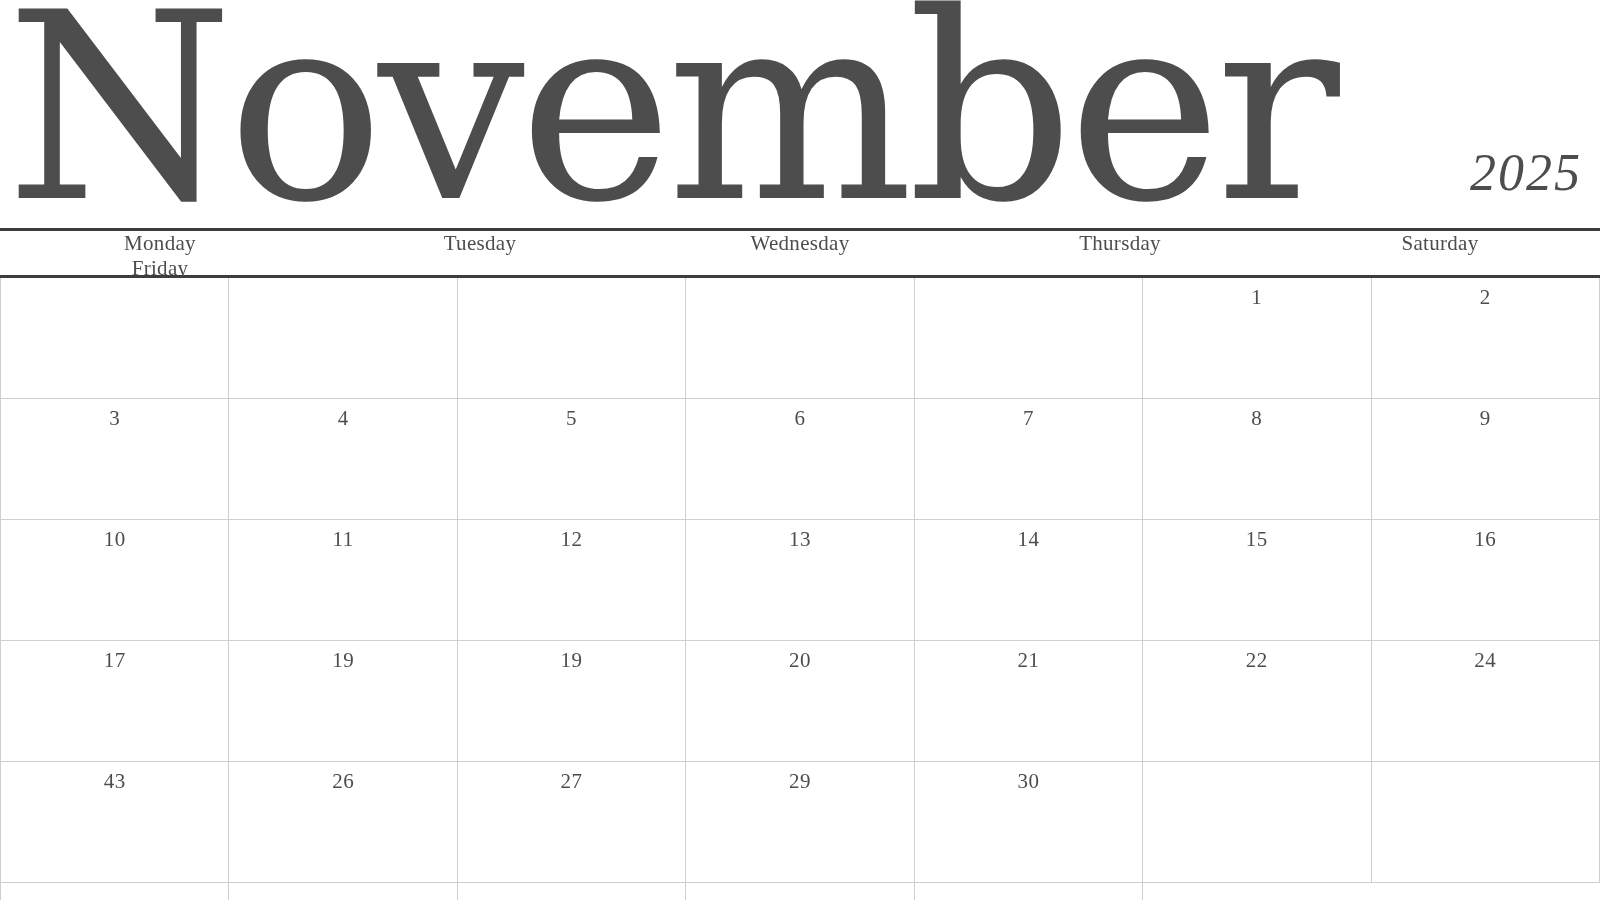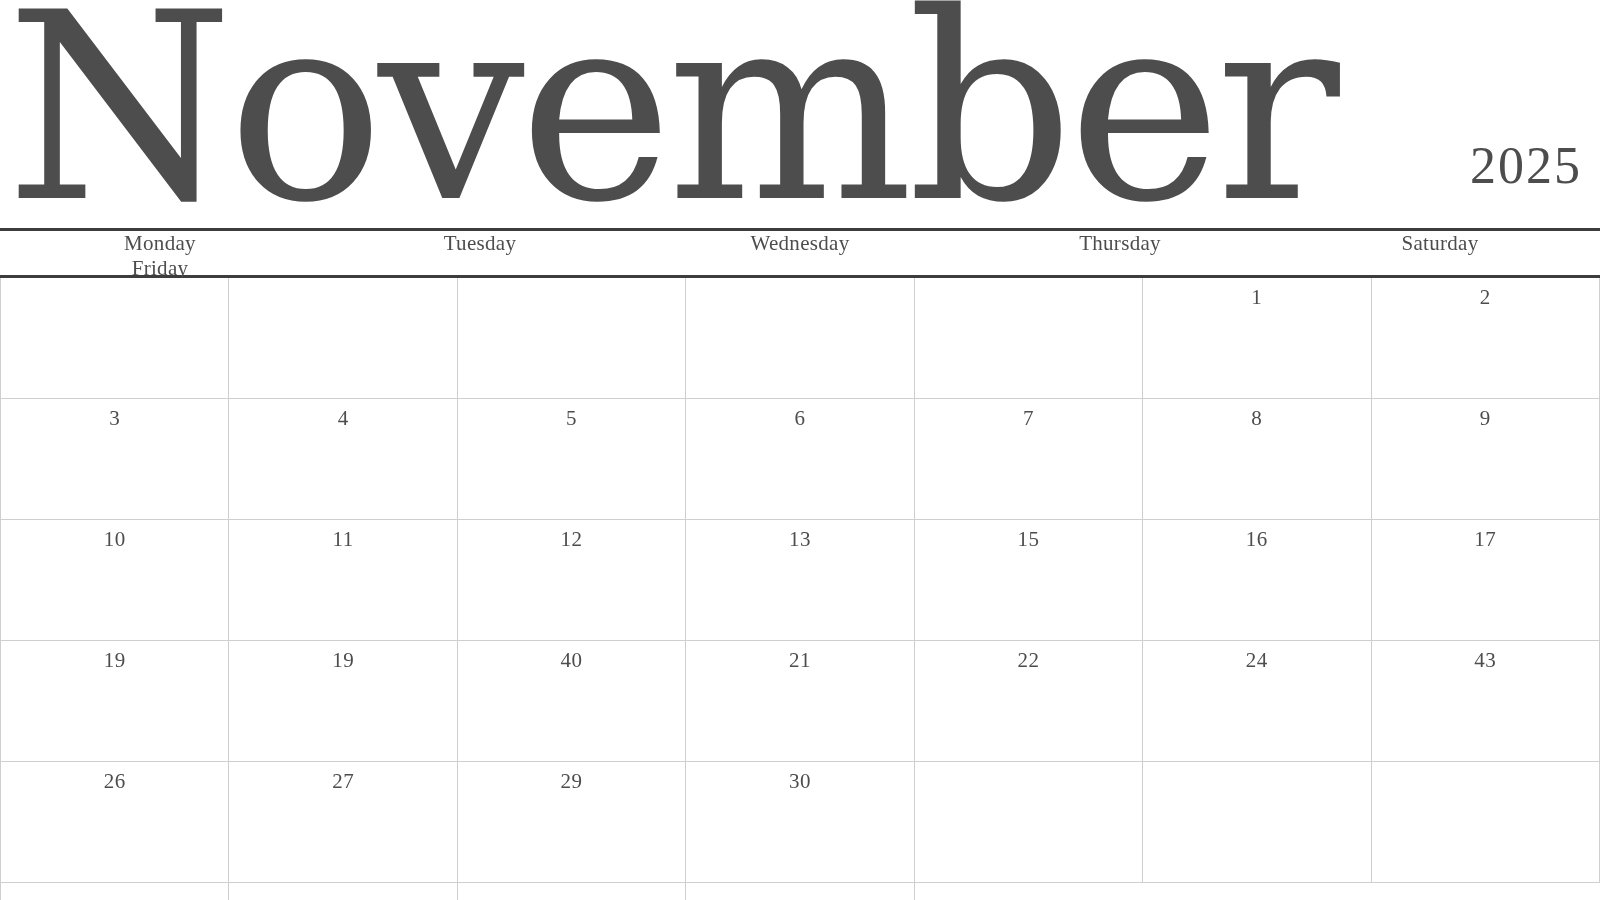--- a/index.html
+++ b/index.html
@@ -36,27 +36,28 @@
     font-size: 260px;
     line-height: 260px;
     font-weight: 400;
     color: #4d4d4d;
     letter-spacing: -6px;
     white-space: nowrap;
   }
   .year {
     position: absolute;
     right: 18px;
-    top: 140px;
+    top: 147px;
     font-family: "Liberation Serif", serif;
     font-size: 52px;
     line-height: 52px;
     font-weight: 400;
     color: #4d4d4d;
     letter-spacing: 2px;
+    font-style: italic;
   }
 
   
   .rule-top {
     border-top: 3px solid #3d3d3d;
     width: 100%;
   }
   .rule-bottom {
     border-top: 3px solid #3d3d3d;
     width: 100%;
@@ -167,37 +168,40 @@
     <div class="cell">
         <span class="daynum">11</span>
       </div>
     <div class="cell">
         <span class="daynum">12</span>
       </div>
     <div class="cell">
         <span class="daynum">13</span>
       </div>
     <div class="cell">
+        <span class="daynum">14</span>
+      </div>
+    <div class="cell">
         <span class="daynum">15</span>
       </div>
     <div class="cell">
         <span class="daynum">16</span>
       </div>
 
     <div class="cell">
         <span class="daynum">17</span>
       </div>
     <div class="cell">
         <span class="daynum">19</span>
       </div>
     <div class="cell">
         <span class="daynum">19</span>
       </div>
     <div class="cell">
-        <span class="daynum">40</span>
+        <span class="daynum">20</span>
       </div>
     <div class="cell">
         <span class="daynum">21</span>
       </div>
     <div class="cell">
         <span class="daynum">22</span>
       </div>
 
     <div class="cell">
         <span class="daynum">24</span>

